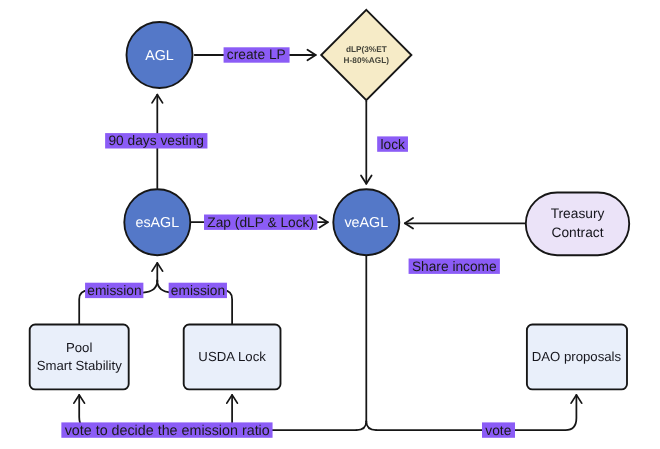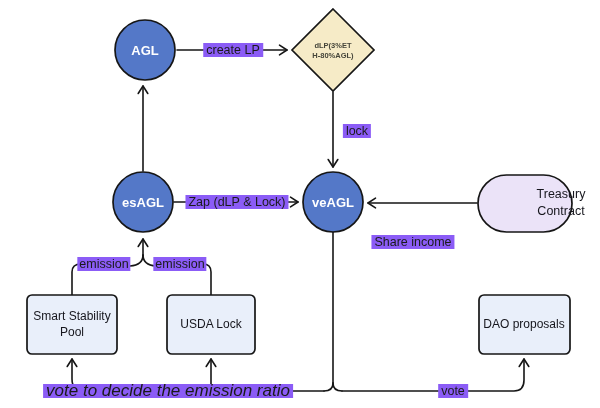--- a/index.html
+++ b/index.html
@@ -25,21 +25,20 @@
   .edge-label {
     background: #8b5cf6;
     color: #1a1a1a;
     font-size: 12.5px;
     line-height: 14px;
     padding: 0 3px;
   }
   .circle-label {
     color: #ffffff;
     font-size: 13px;
-    font-weight: bold;
   }
   .box-label {
     color: #16161d;
     font-size: 12px;
     line-height: 16px;
   }
   .diamond-label {
     color: #45453a;
     font-size: 7.5px;
     line-height: 9.5px;
@@ -91,44 +90,45 @@
 
   <div class="lbl diamond-label" style="left:333px; top:50px;">
     <div>dLP(3%ET</div>
     <div>H-80%AGL)</div>
   </div>
 
   <div class="lbl circle-label" style="left:143px; top:202px;">esAGL</div>
 
   <div class="lbl circle-label" style="left:333px; top:202px;">veAGL</div>
 
-  <div class="lbl box-label" style="left:525px; top:203px; line-height:17px; font-size:12.5px;margin-left:36px;">
+  <div class="lbl box-label" style="left:525px; top:203px; line-height:17px; font-size:12.5px;">
     <div>Treasury</div>
     <div>Contract</div>
   </div>
 
   <div class="lbl box-label" style="left:72px; top:324px;">
+    <div>Pool</div>
     <div>Smart Stability</div>
-    <div>Pool</div>
   </div>
 
   <div class="lbl box-label" style="left:211px; top:324px;">USDA Lock</div>
 
   <div class="lbl box-label" style="left:524px; top:324px;">DAO proposals</div>
 
   <div class="lbl edge-label" style="left:233px; top:50px;">create LP</div>
 
+  <div class="lbl edge-label" style="left:142px; top:128px;">90 days vesting</div>
 
   <div class="lbl edge-label" style="left:333px; top:131px;margin-left:24px;">lock</div>
 
   <div class="lbl edge-label" style="left:237px; top:202px;">Zap (dLP &amp; Lock)</div>
 
   <div class="lbl edge-label" style="left:413px; top:203px;margin-top:39px;">Share income</div>
 
   <div class="lbl edge-label" style="left:104px; top:264px; padding:0 2px;">emission</div>
 
   <div class="lbl edge-label" style="left:180px; top:264px; padding:0 2px;">emission</div>
 
-  <div class="lbl edge-label" style="left:168px; top:391px; font-size:17px;font-style:italic;">vote to decide the emission ratio</div>
+  <div class="lbl edge-label" style="left:152px; top:391px; font-size:13px;">vote to decide the emission ratio</div>
 
   <div class="lbl edge-label" style="left:425px; top:391px;margin-left:28px;">vote</div>
 
 </div>
 
 </body></html>

